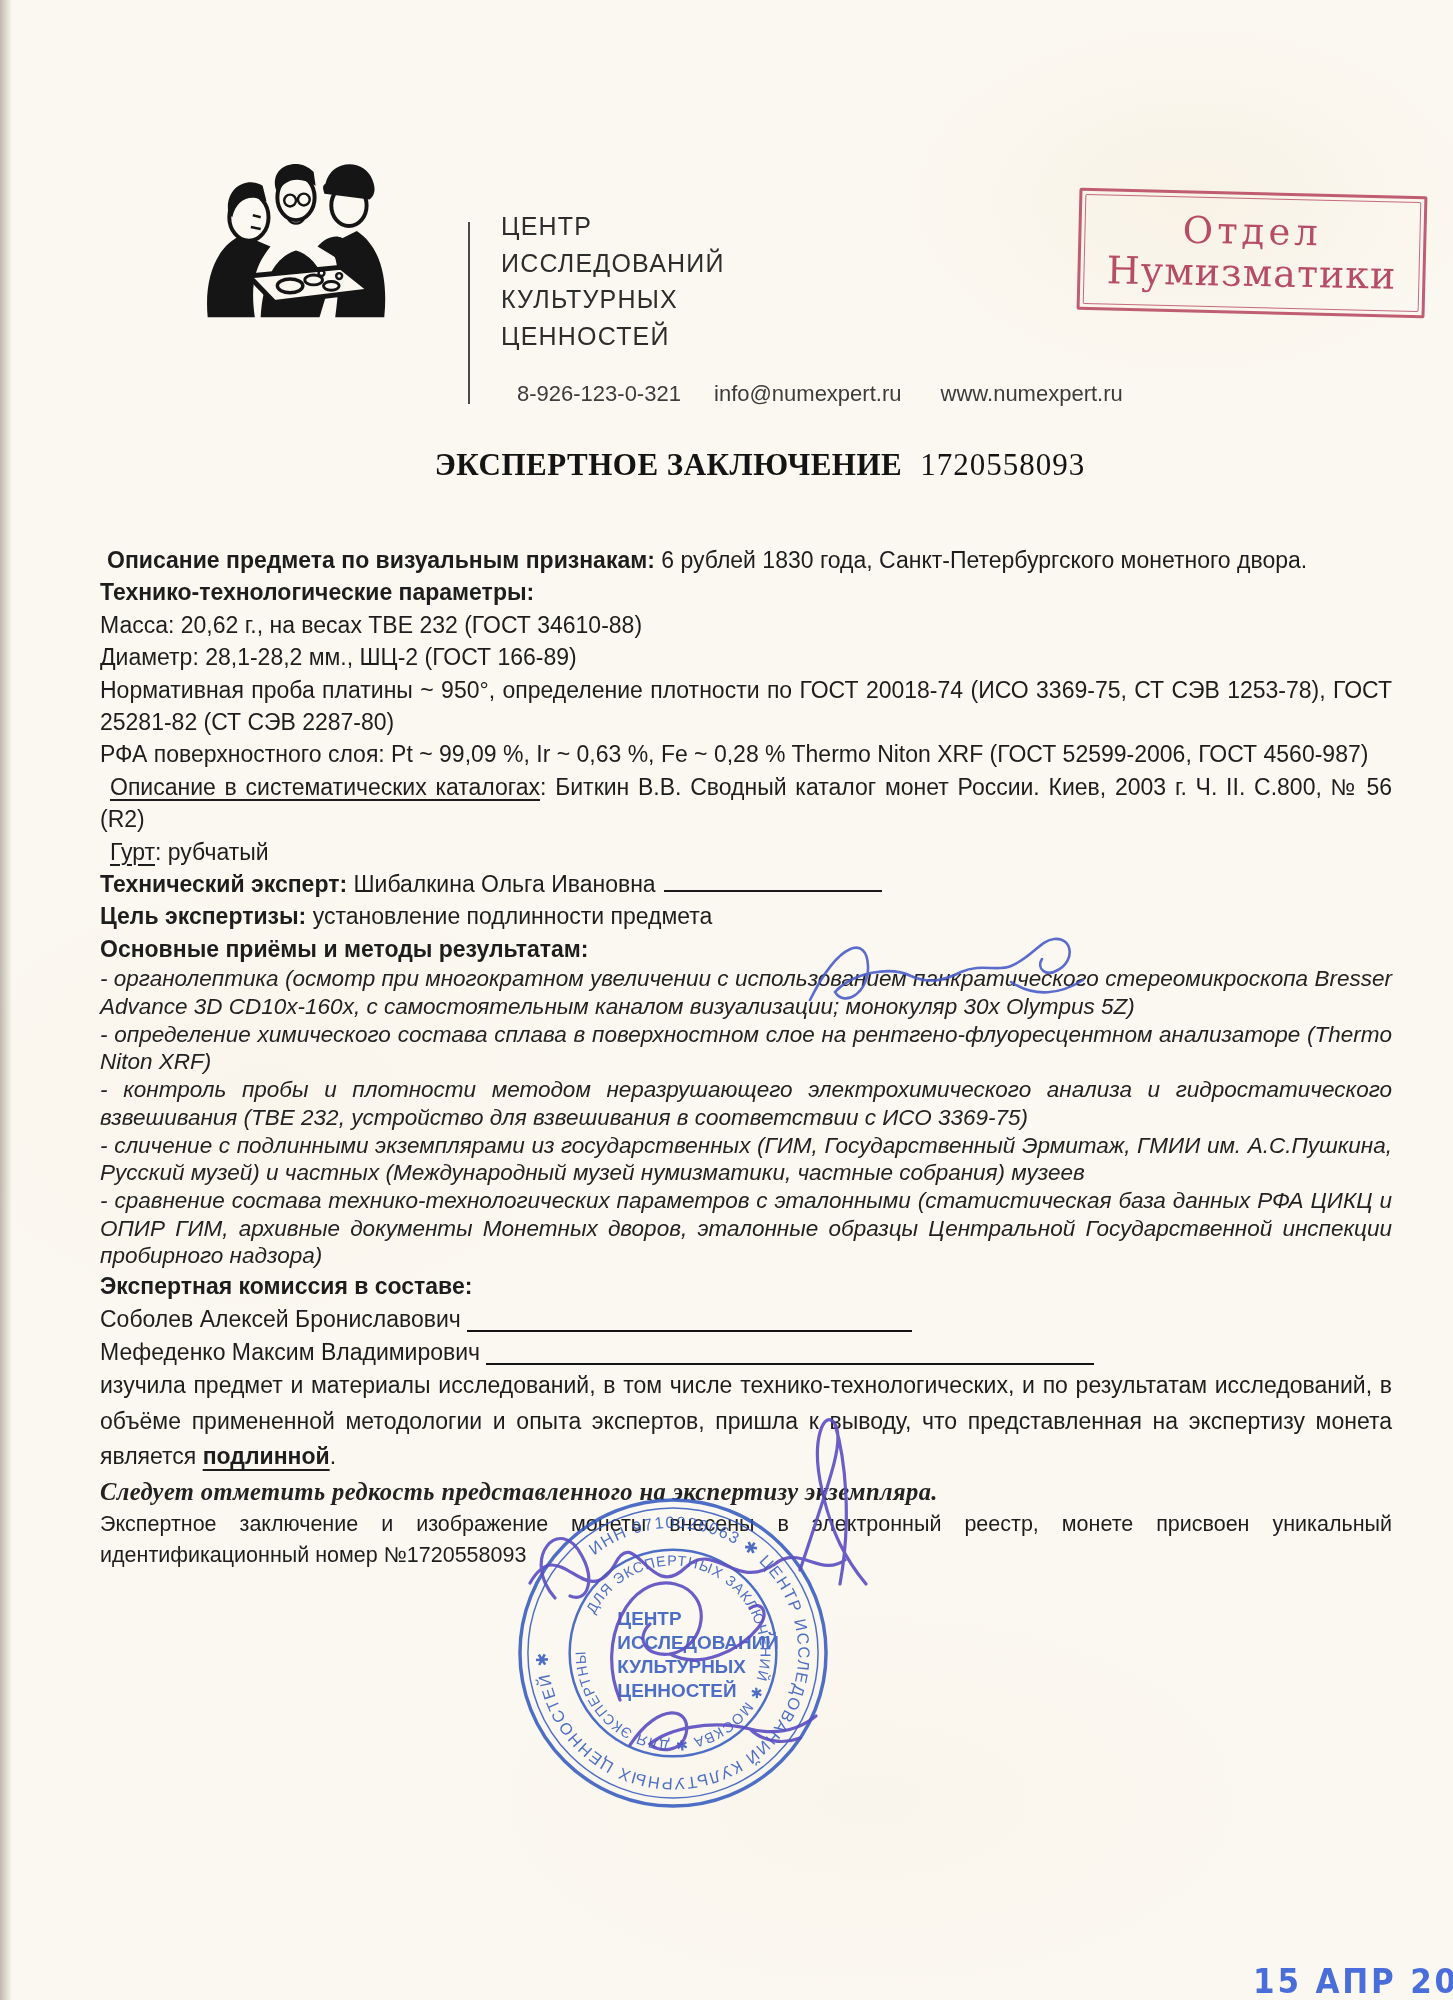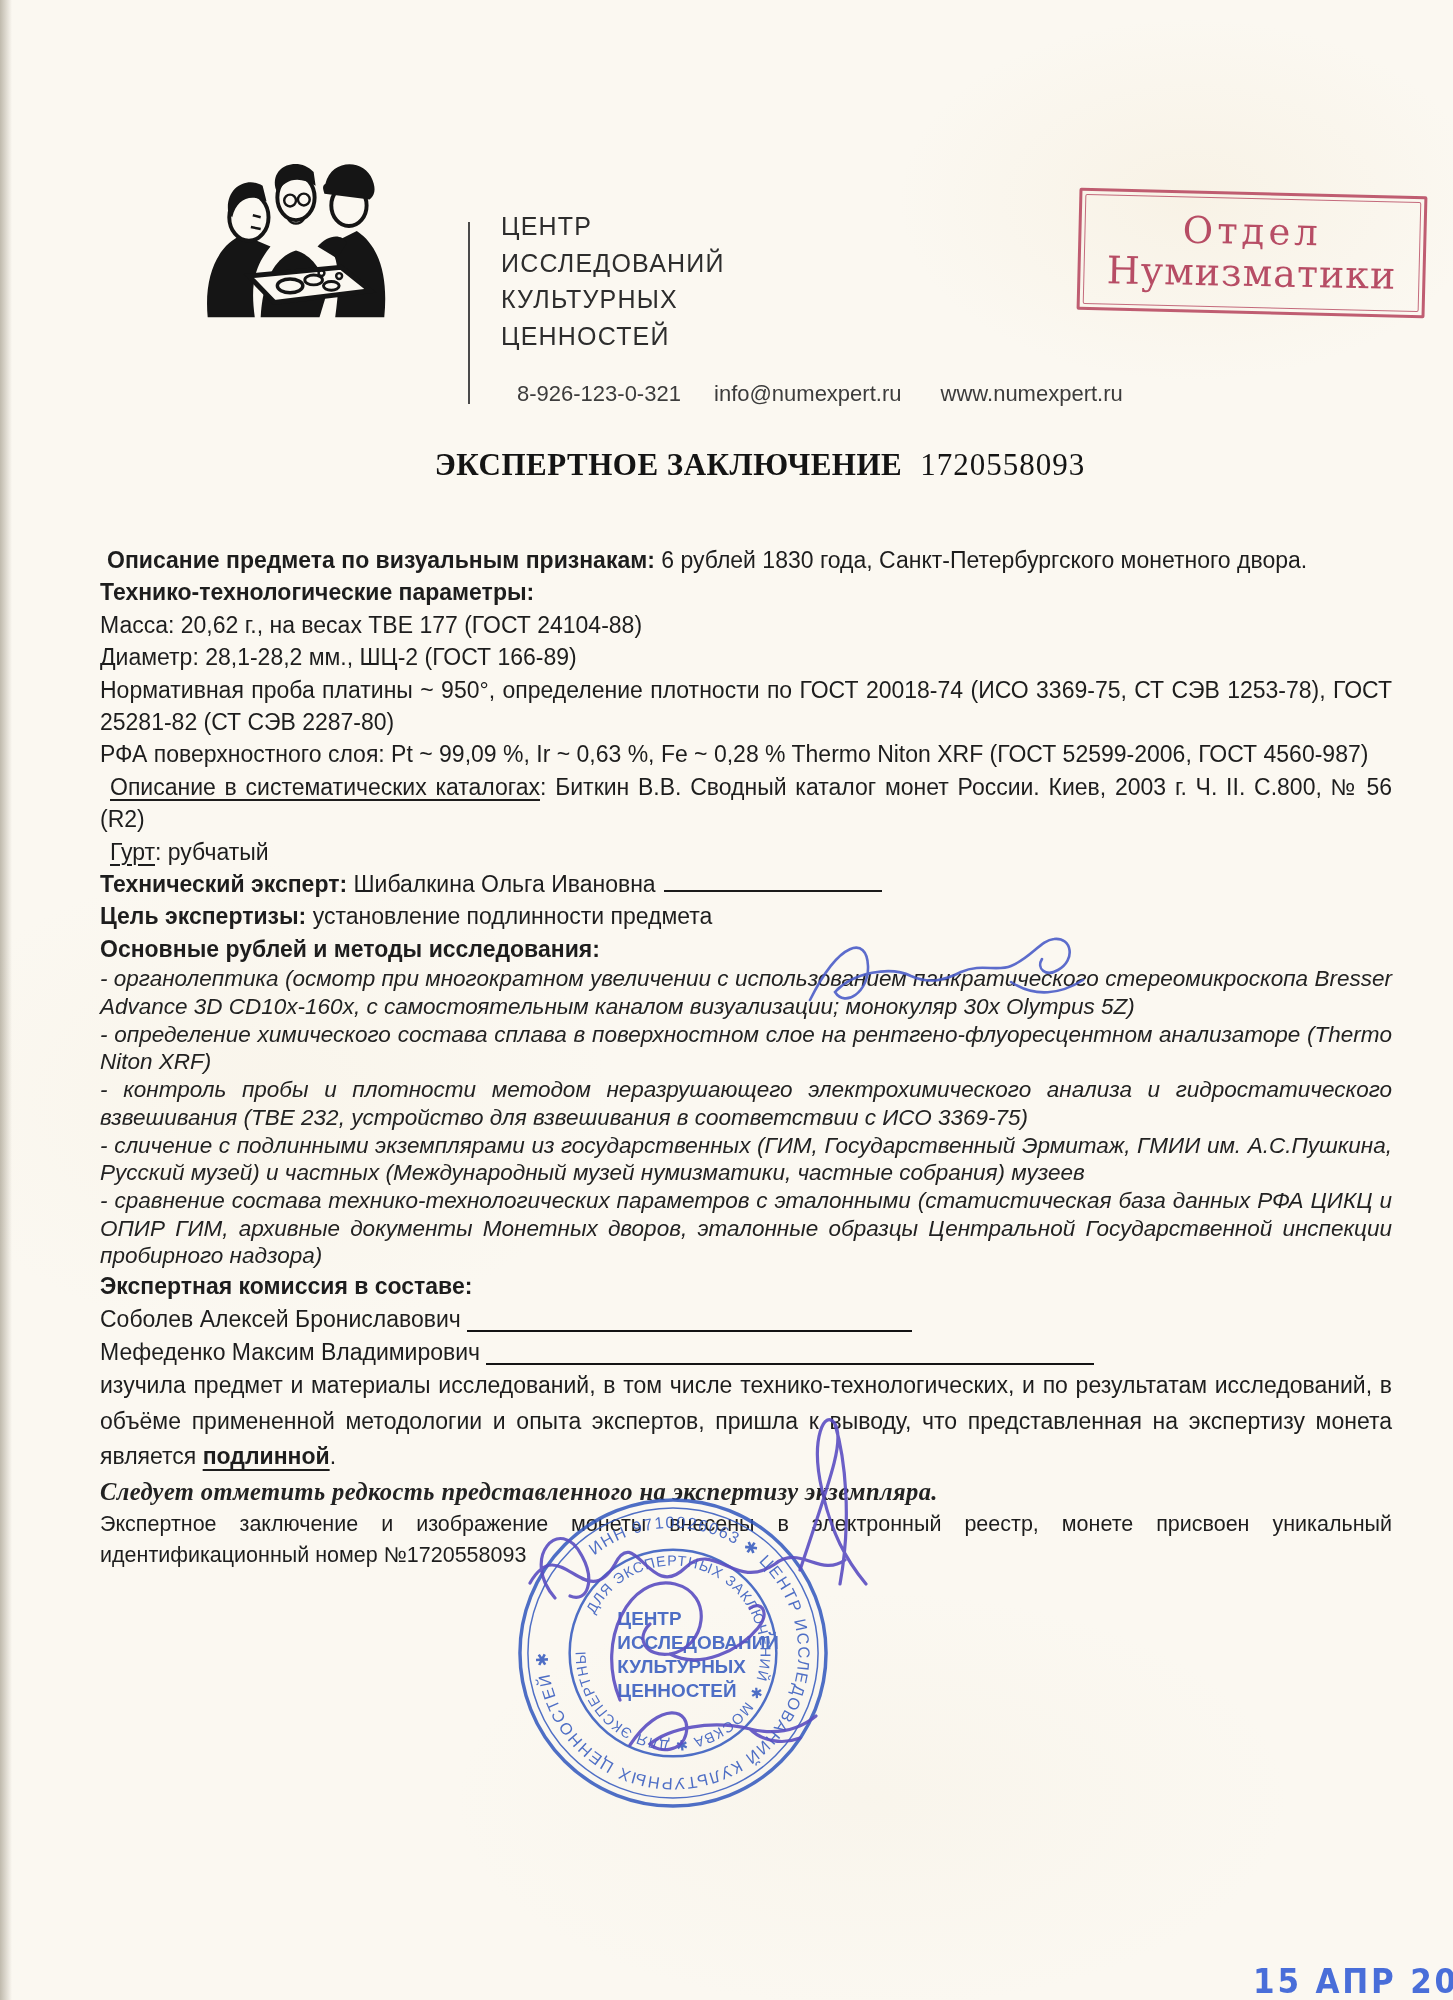--- a/index.html
+++ b/index.html
@@ -131,33 +131,33 @@
 
   <div class="title">
     <span class="lbl">ЭКСПЕРТНОЕ ЗАКЛЮЧЕНИЕ</span><span class="num">1720558093</span>
   </div>
 
   <div class="body">
 
     <p class="just p-desc"><span class="bld">Описание предмета по визуальным признакам:</span><span> 6 рублей 1830 года, Санкт-Петербургского монетного двора.</span></p>
 
     <p class="bld">Технико-технологические параметры:</p>
-    <div>Масса: 20,62 г., на весах ТВЕ 177 (ГОСТ 24104-88)</div>
+    <div>Масса: 20,62 г., на весах ТВЕ 232 (ГОСТ 34610-88)</div>
     <div>Диаметр: 28,1-28,2 мм., ШЦ-2 (ГОСТ 166-89)</div>
     <div class="just">Нормативная проба платины ~ 950°, определение плотности по ГОСТ 20018-74 (ИСО 3369-75, СТ СЭВ 1253-78), ГОСТ 25281-82 (СТ СЭВ 2287-80)</div>
     <div class="just">РФА поверхностного слоя: Pt ~ 99,09 %, Ir ~ 0,63 %, Fe ~ 0,28 % Thermo Niton XRF (ГОСТ 52599-2006, ГОСТ 4560-987)</div>
 
     <p class="just p-cat"><span class="u">Описание в систематических каталогах</span><span>: Биткин В.В. Сводный каталог монет России. Киев, 2003 г. Ч. II. С.800, № 56 (R2)</span></p>
     <p><span class="u">Гурт</span><span>: рубчатый</span></p>
 
     <div class="expert-row"><span class="bld">Технический эксперт:</span><span> Шибалкина Ольга Ивановна</span><span class="sigline"></span></div>
 
     <p class="p-purpose"><span class="bld">Цель экспертизы:</span><span> установление подлинности предмета</span></p>
 
-    <p class="bld h-methods">Основные рублей и методы исследования:</p>
+    <p class="bld h-methods">Основные приёмы и методы результатам:</p>
     <div class="method just">- органолептика (осмотр при многократном увеличении с использованием панкратического стереомикроскопа Bresser Advance 3D CD10x-160x, с самостоятельным каналом визуализации; монокуляр 30x Olympus 5Z)</div>
     <div class="method just">- определение химического состава сплава в поверхностном слое на рентгено-флуоресцентном анализаторе (Thermo Niton XRF)</div>
     <div class="method just">- контроль пробы и плотности методом неразрушающего электрохимического анализа и гидростатического взвешивания (ТВЕ 232, устройство для взвешивания в соответствии с ИСО 3369-75)</div>
     <div class="method just">- сличение с подлинными экземплярами из государственных (ГИМ, Государственный Эрмитаж, ГМИИ им. А.С.Пушкина, Русский музей) и частных (Международный музей нумизматики, частные собрания) музеев</div>
     <div class="method just">- сравнение состава технико-технологических параметров с эталонными (статистическая база данных РФА ЦИКЦ и ОПИР ГИМ, архивные документы Монетных дворов, эталонные образцы Центральной Государственной инспекции пробирного надзора)</div>
 
     <p class="bld h-comm">Экспертная комиссия в составе:</p>
 
     <div class="member">
         <span>Соболев Алексей Брониславович</span>

